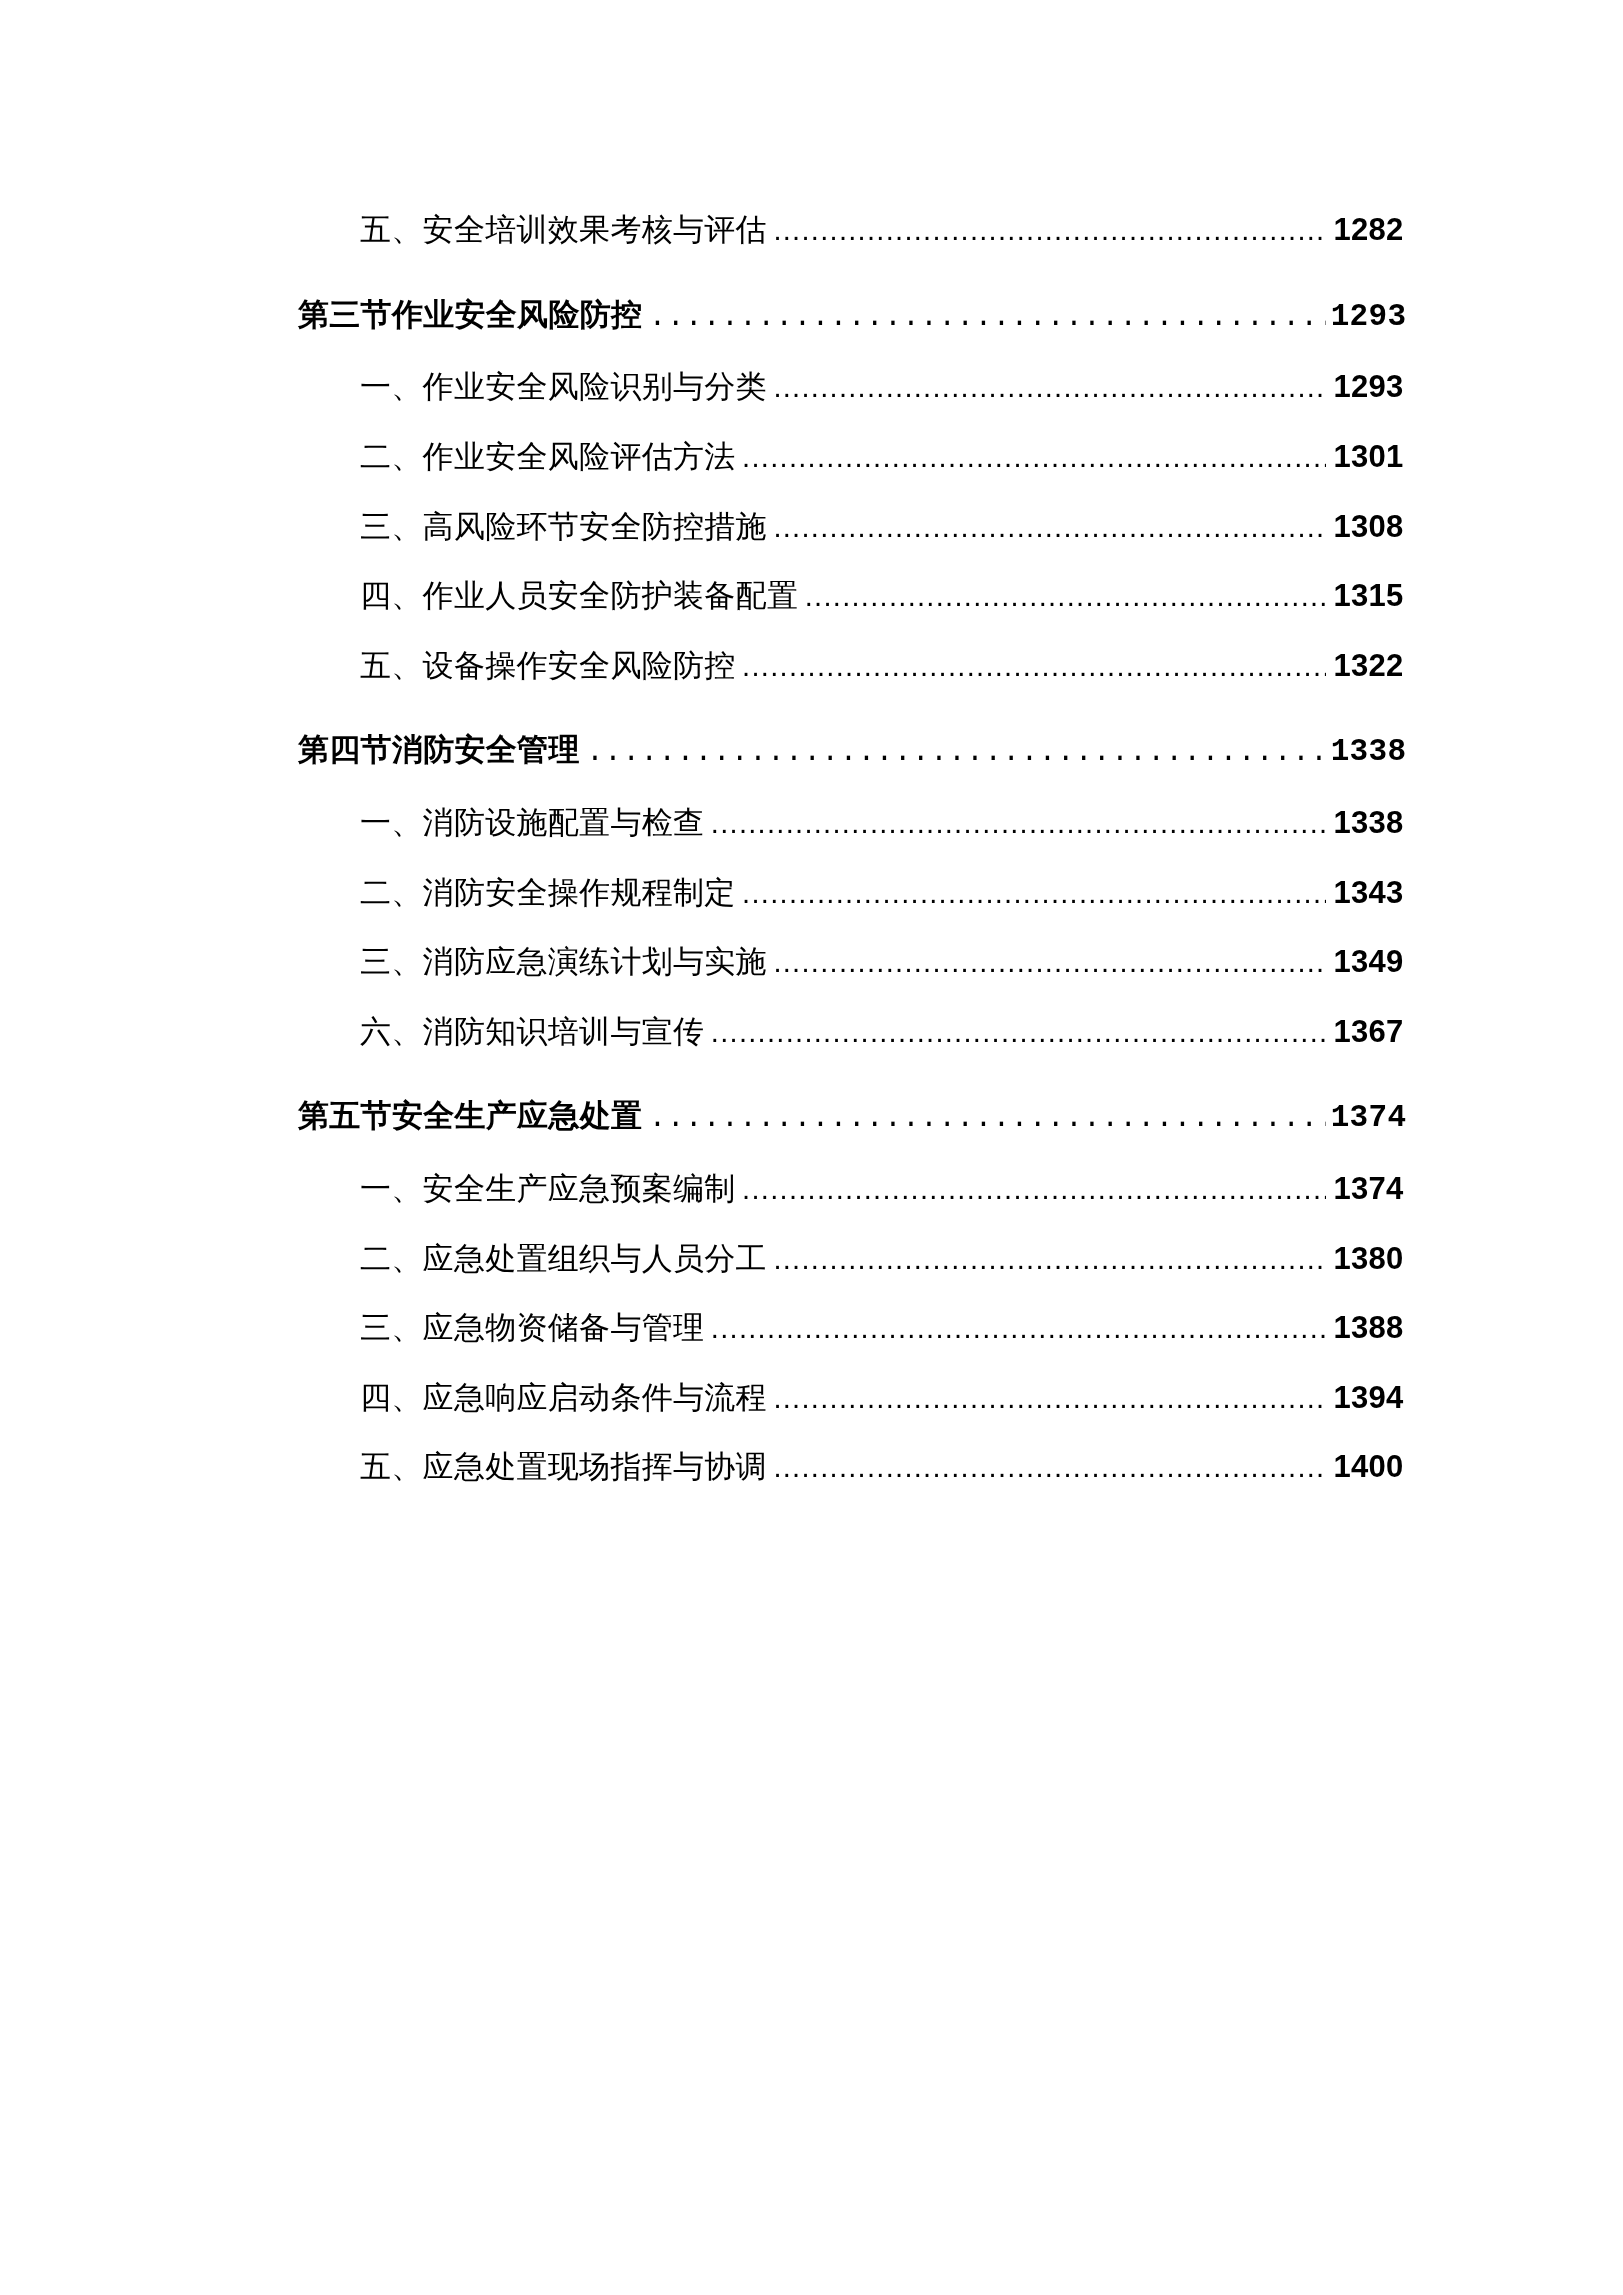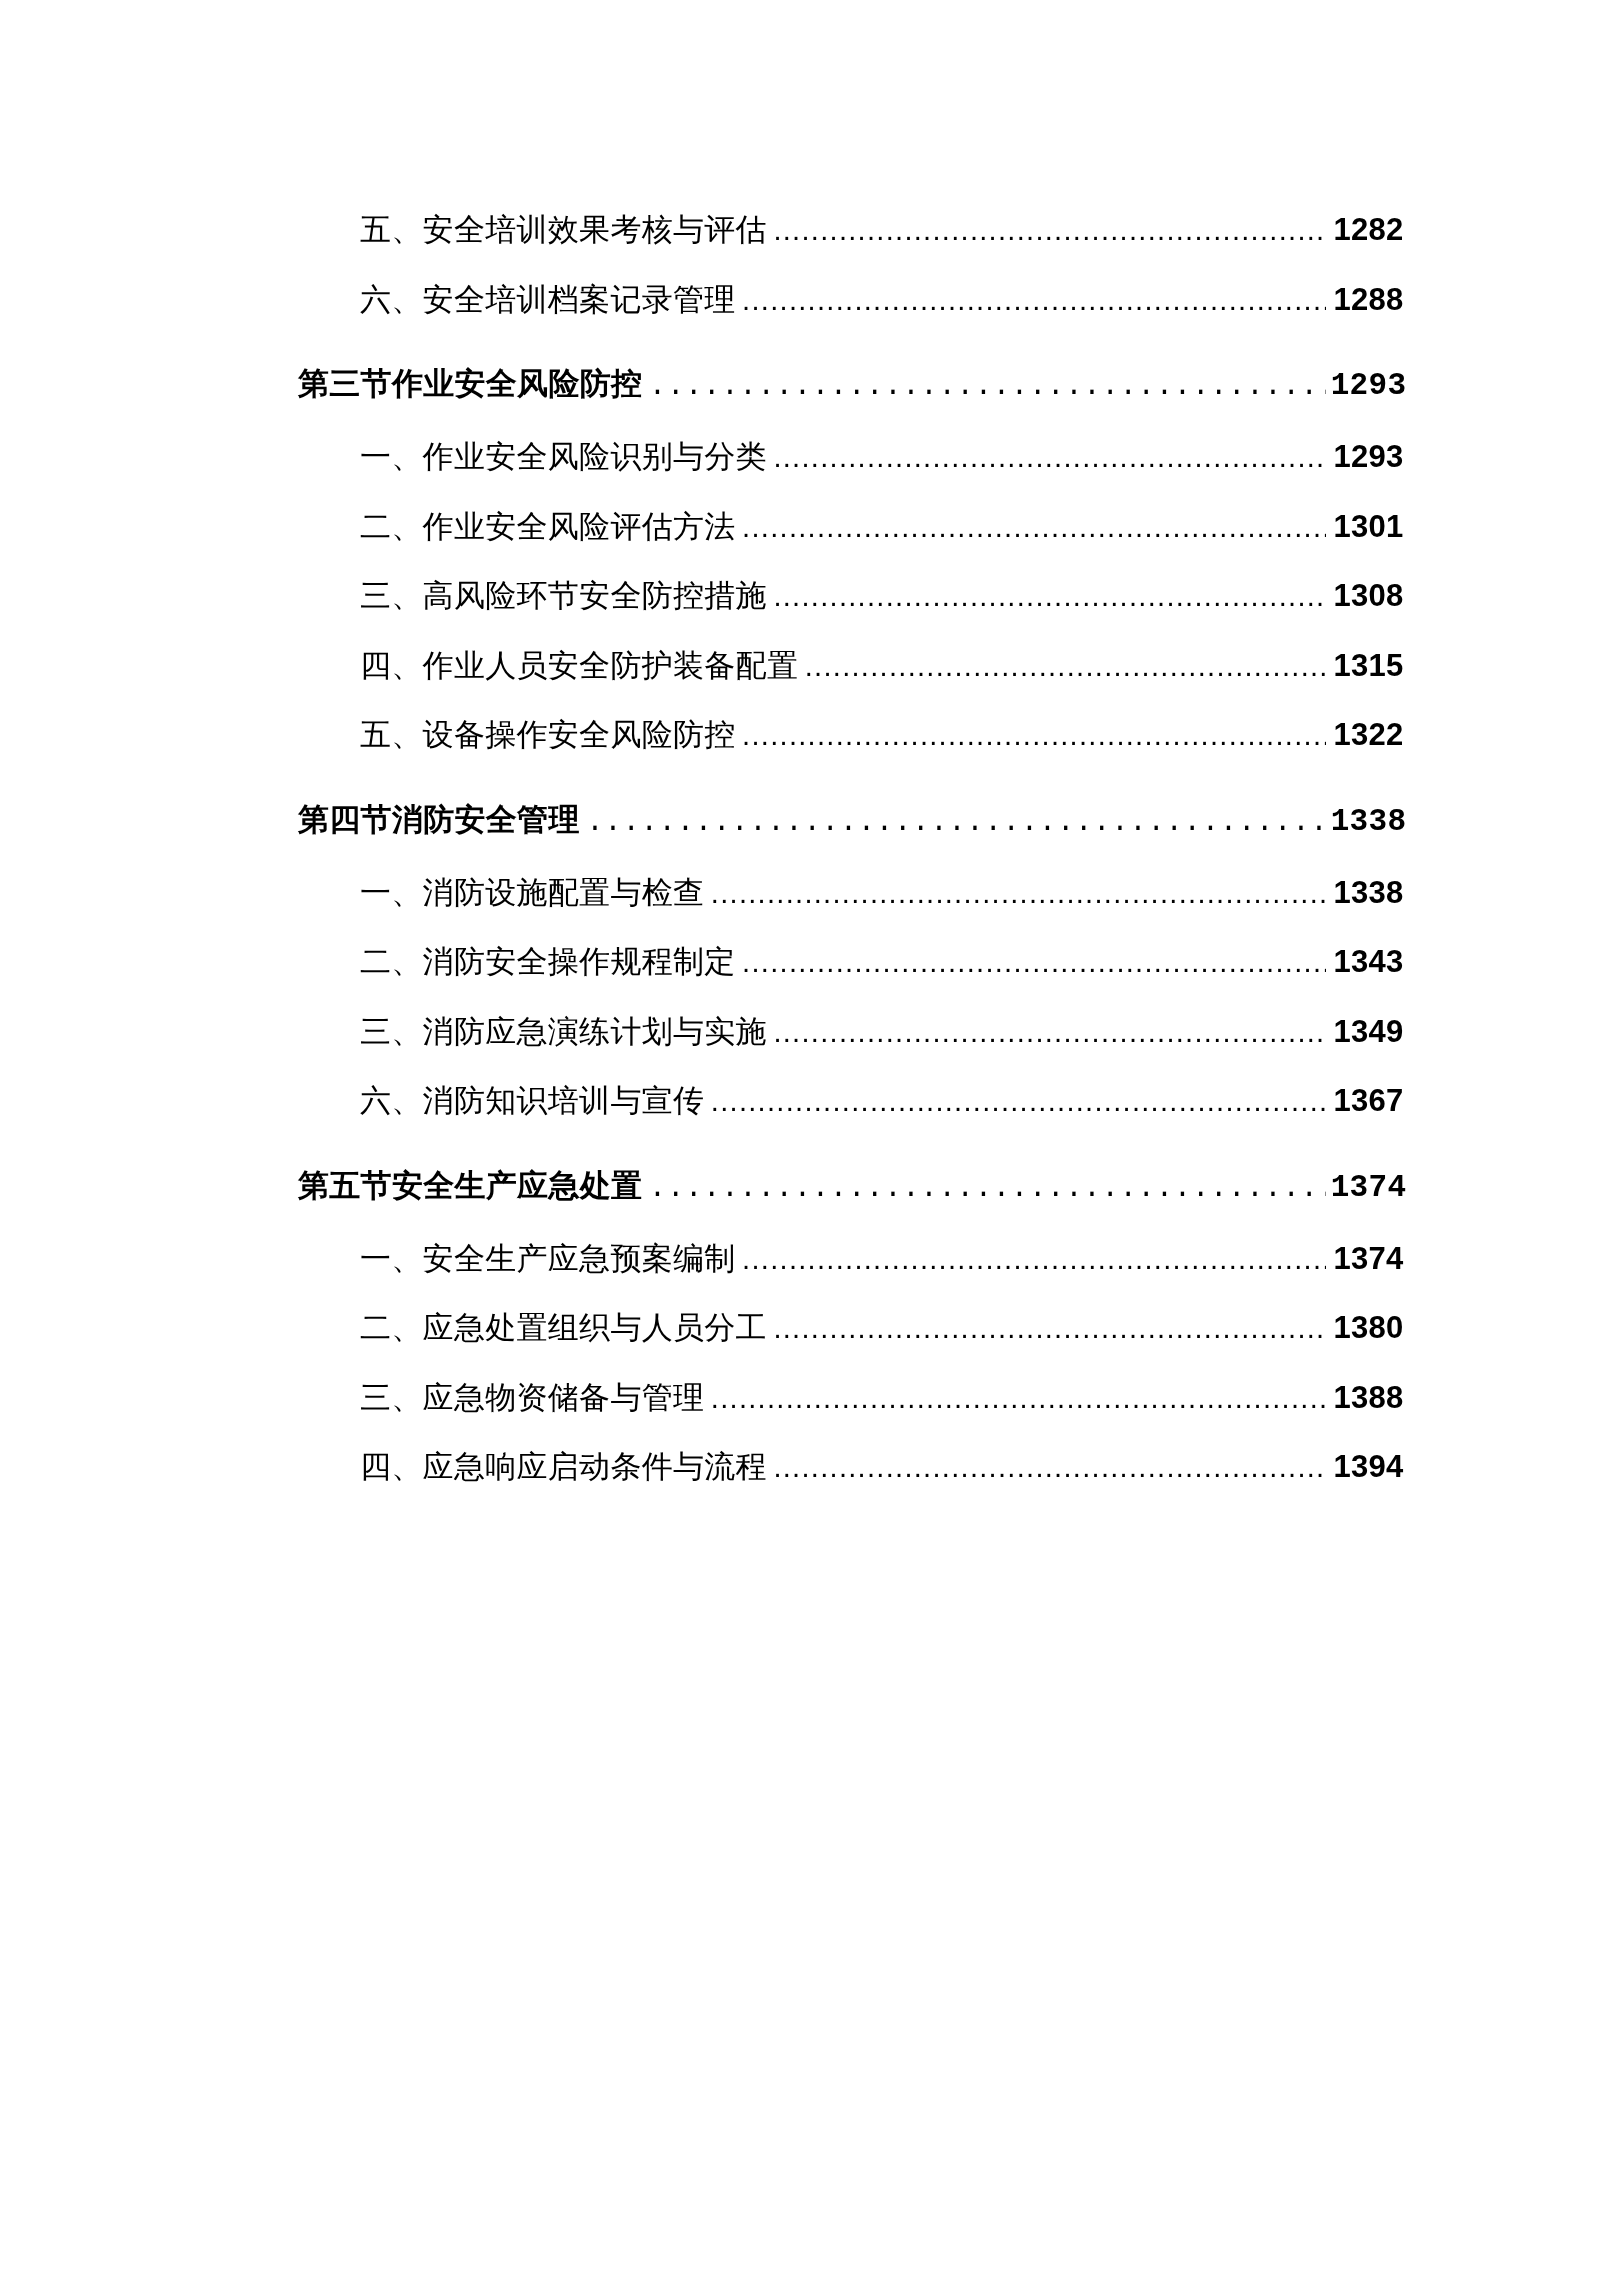--- a/index.html
+++ b/index.html
@@ -90,25 +90,20 @@
 </head>
 <body>
 
 <div class="page">
   <div class="toc" id="toc-root">
       <div class="toc-entry level-sub">
         <span class="entry-title">五、安全培训效果考核与评估</span>
         <span class="dots"></span>
         <span class="page-num">1282</span>
       </div>
-      <div class="toc-entry level-sub">
-        <span class="entry-title">六、安全培训档案记录管理</span>
-        <span class="dots"></span>
-        <span class="page-num">1288</span>
-      </div>
       <div class="toc-entry level-section">
         <span class="entry-title">第三节作业安全风险防控</span>
         <span class="dots"></span>
         <span class="page-num">1293</span>
       </div>
       <div class="toc-entry level-sub">
         <span class="entry-title">一、作业安全风险识别与分类</span>
         <span class="dots"></span>
         <span class="page-num">1293</span>
       </div>
@@ -175,15 +170,20 @@
       <div class="toc-entry level-sub">
         <span class="entry-title">三、应急物资储备与管理</span>
         <span class="dots"></span>
         <span class="page-num">1388</span>
       </div>
       <div class="toc-entry level-sub">
         <span class="entry-title">四、应急响应启动条件与流程</span>
         <span class="dots"></span>
         <span class="page-num">1394</span>
       </div>
+      <div class="toc-entry level-sub">
+        <span class="entry-title">五、应急处置现场指挥与协调</span>
+        <span class="dots"></span>
+        <span class="page-num">1400</span>
+      </div>
     </div>
 </div>
 
 
 </body></html>

